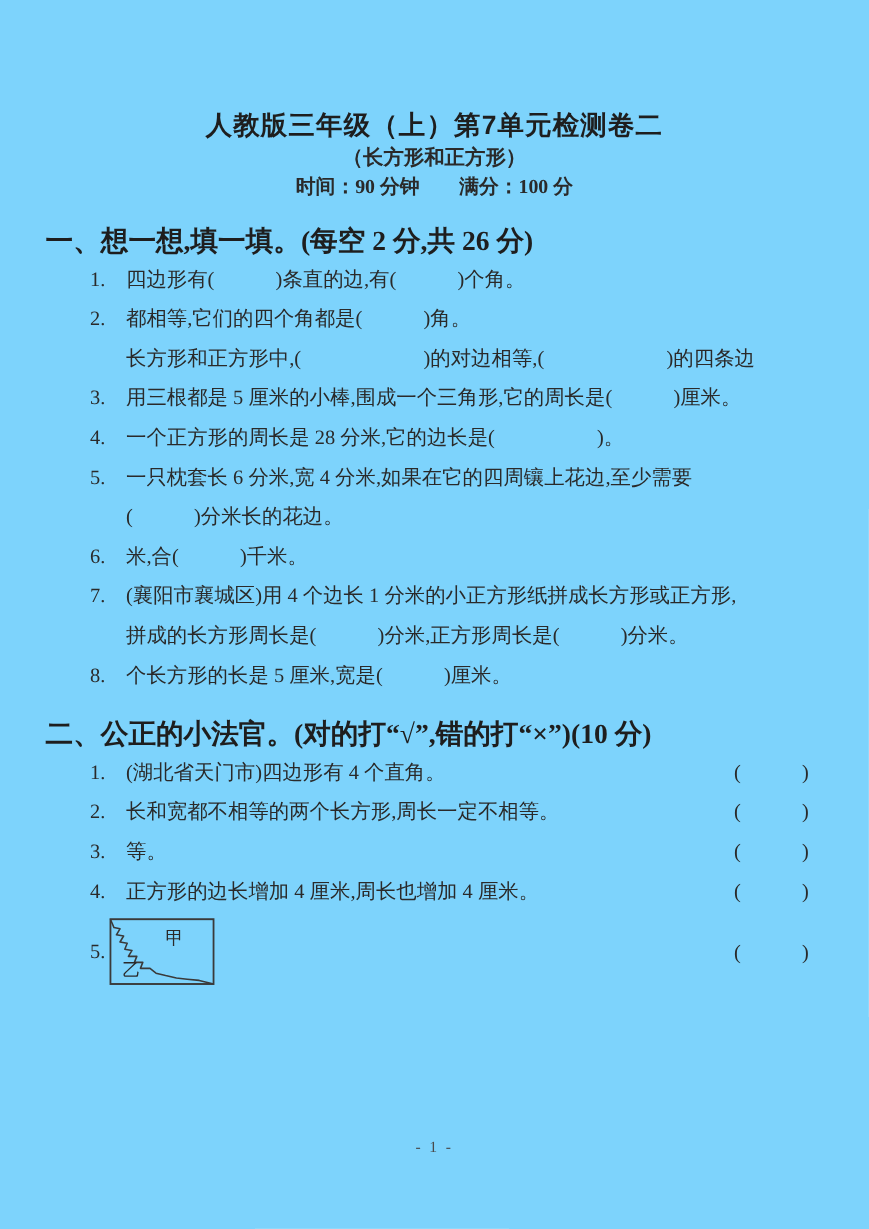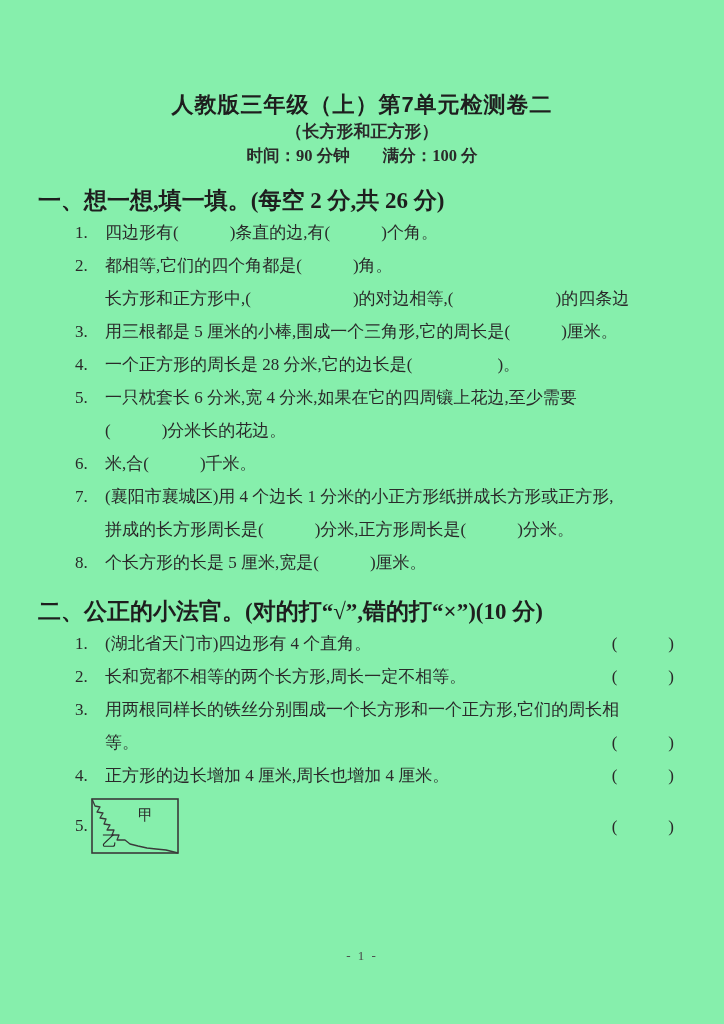--- a/index.html
+++ b/index.html
@@ -4,21 +4,21 @@
 <style>
   html, body { margin: 0; padding: 0; }
   body {
     width: 724px; height: 1024px;
     background: #f4f4f2;
     font-family: "Liberation Serif", "DejaVu Serif", serif;
   }
   .page {
     position: relative;
     width: 724px; height: 1024px;
-    background: #86efac;
+    background: #7dd3fc;
     overflow: hidden;
     box-sizing: border-box;
     color: #2a2a2a;
   }
   .title {
     padding-top: 90px;
     text-align: center;
     font-family: "Liberation Sans", "DejaVu Sans", sans-serif;
     font-weight: bold;
     font-size: 22px;
@@ -167,21 +167,20 @@
     <div class="q">
       <span class="num">2.</span>
       <div class="jrow">
         <span class="ln">长和宽都不相等的两个长方形,周长一定不相等。</span>
         <span class="ans">(　　　)</span>
       </div>
     </div>
 
     <div class="q">
       <span class="num">3.</span>
-      <div class="ln">用两根同样长的铁丝分别围成一个长方形和一个正方形,它们的周长相</div>
       <div class="jrow">
         <span class="ln">等。</span>
         <span class="ans">(　　　)</span>
       </div>
     </div>
 
     <div class="q">
       <span class="num">4.</span>
       <div class="jrow">
         <span class="ln">正方形的边长增加 4 厘米,周长也增加 4 厘米。</span>

